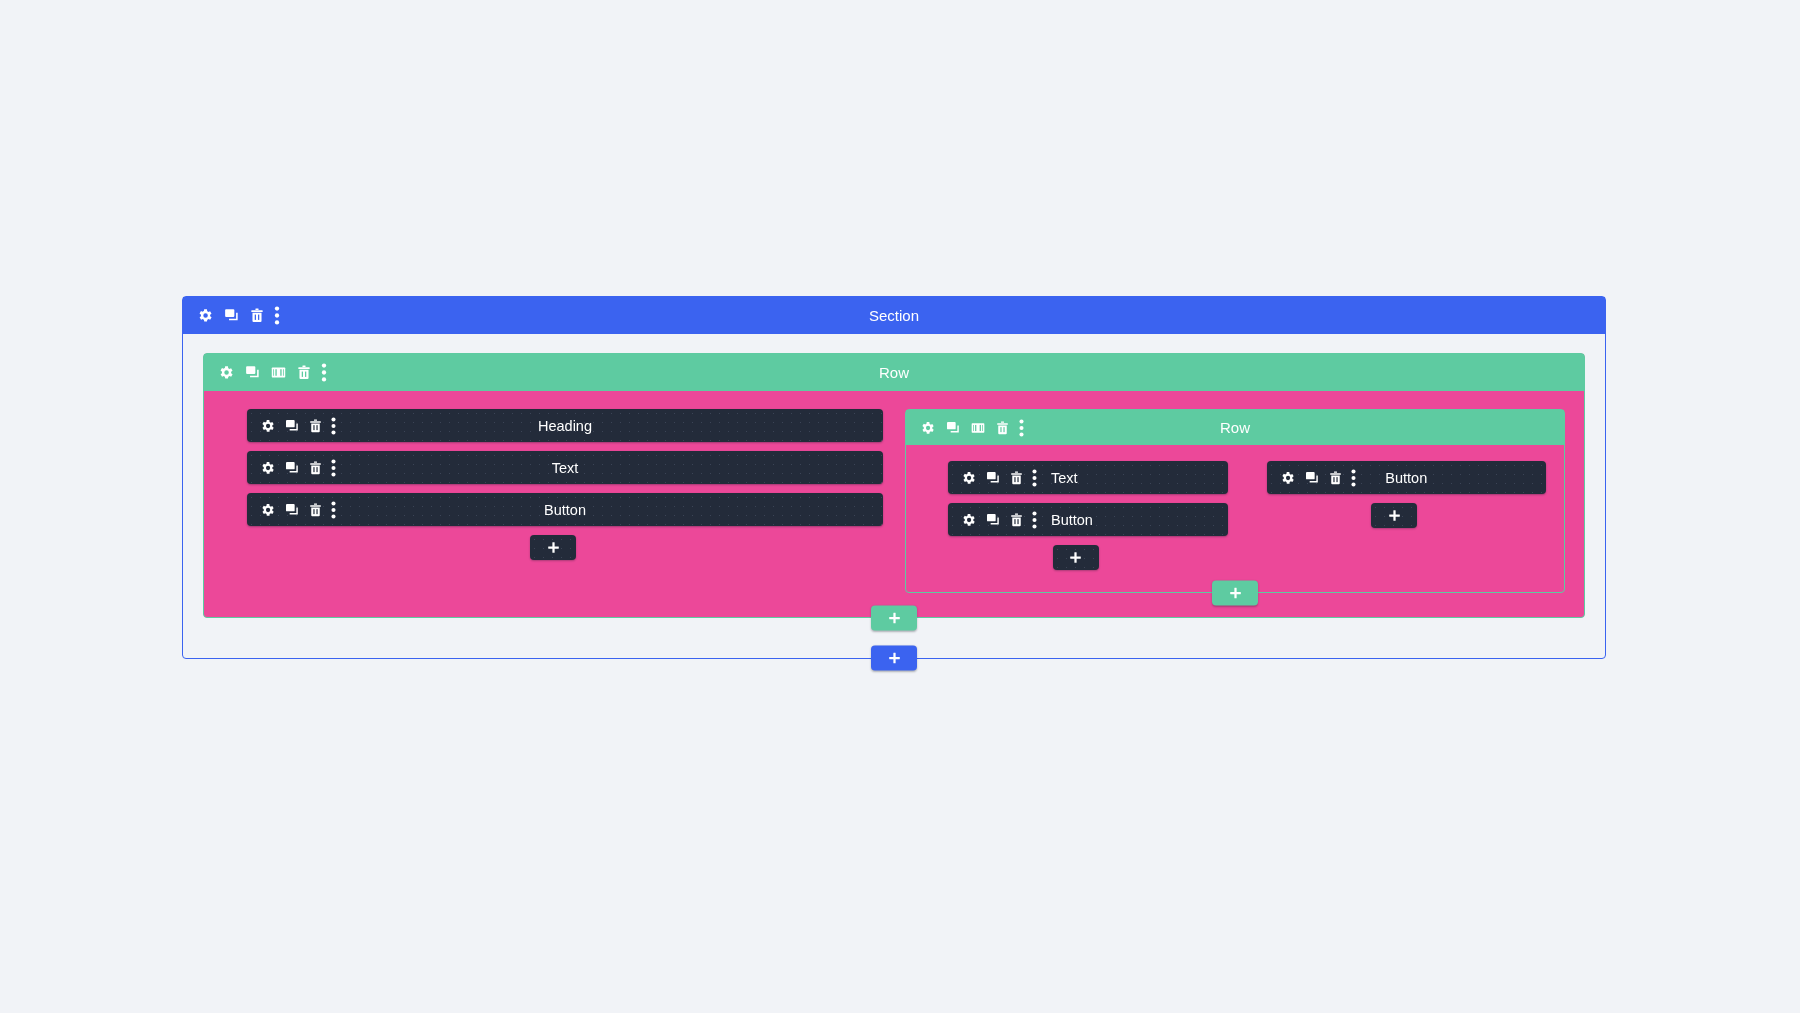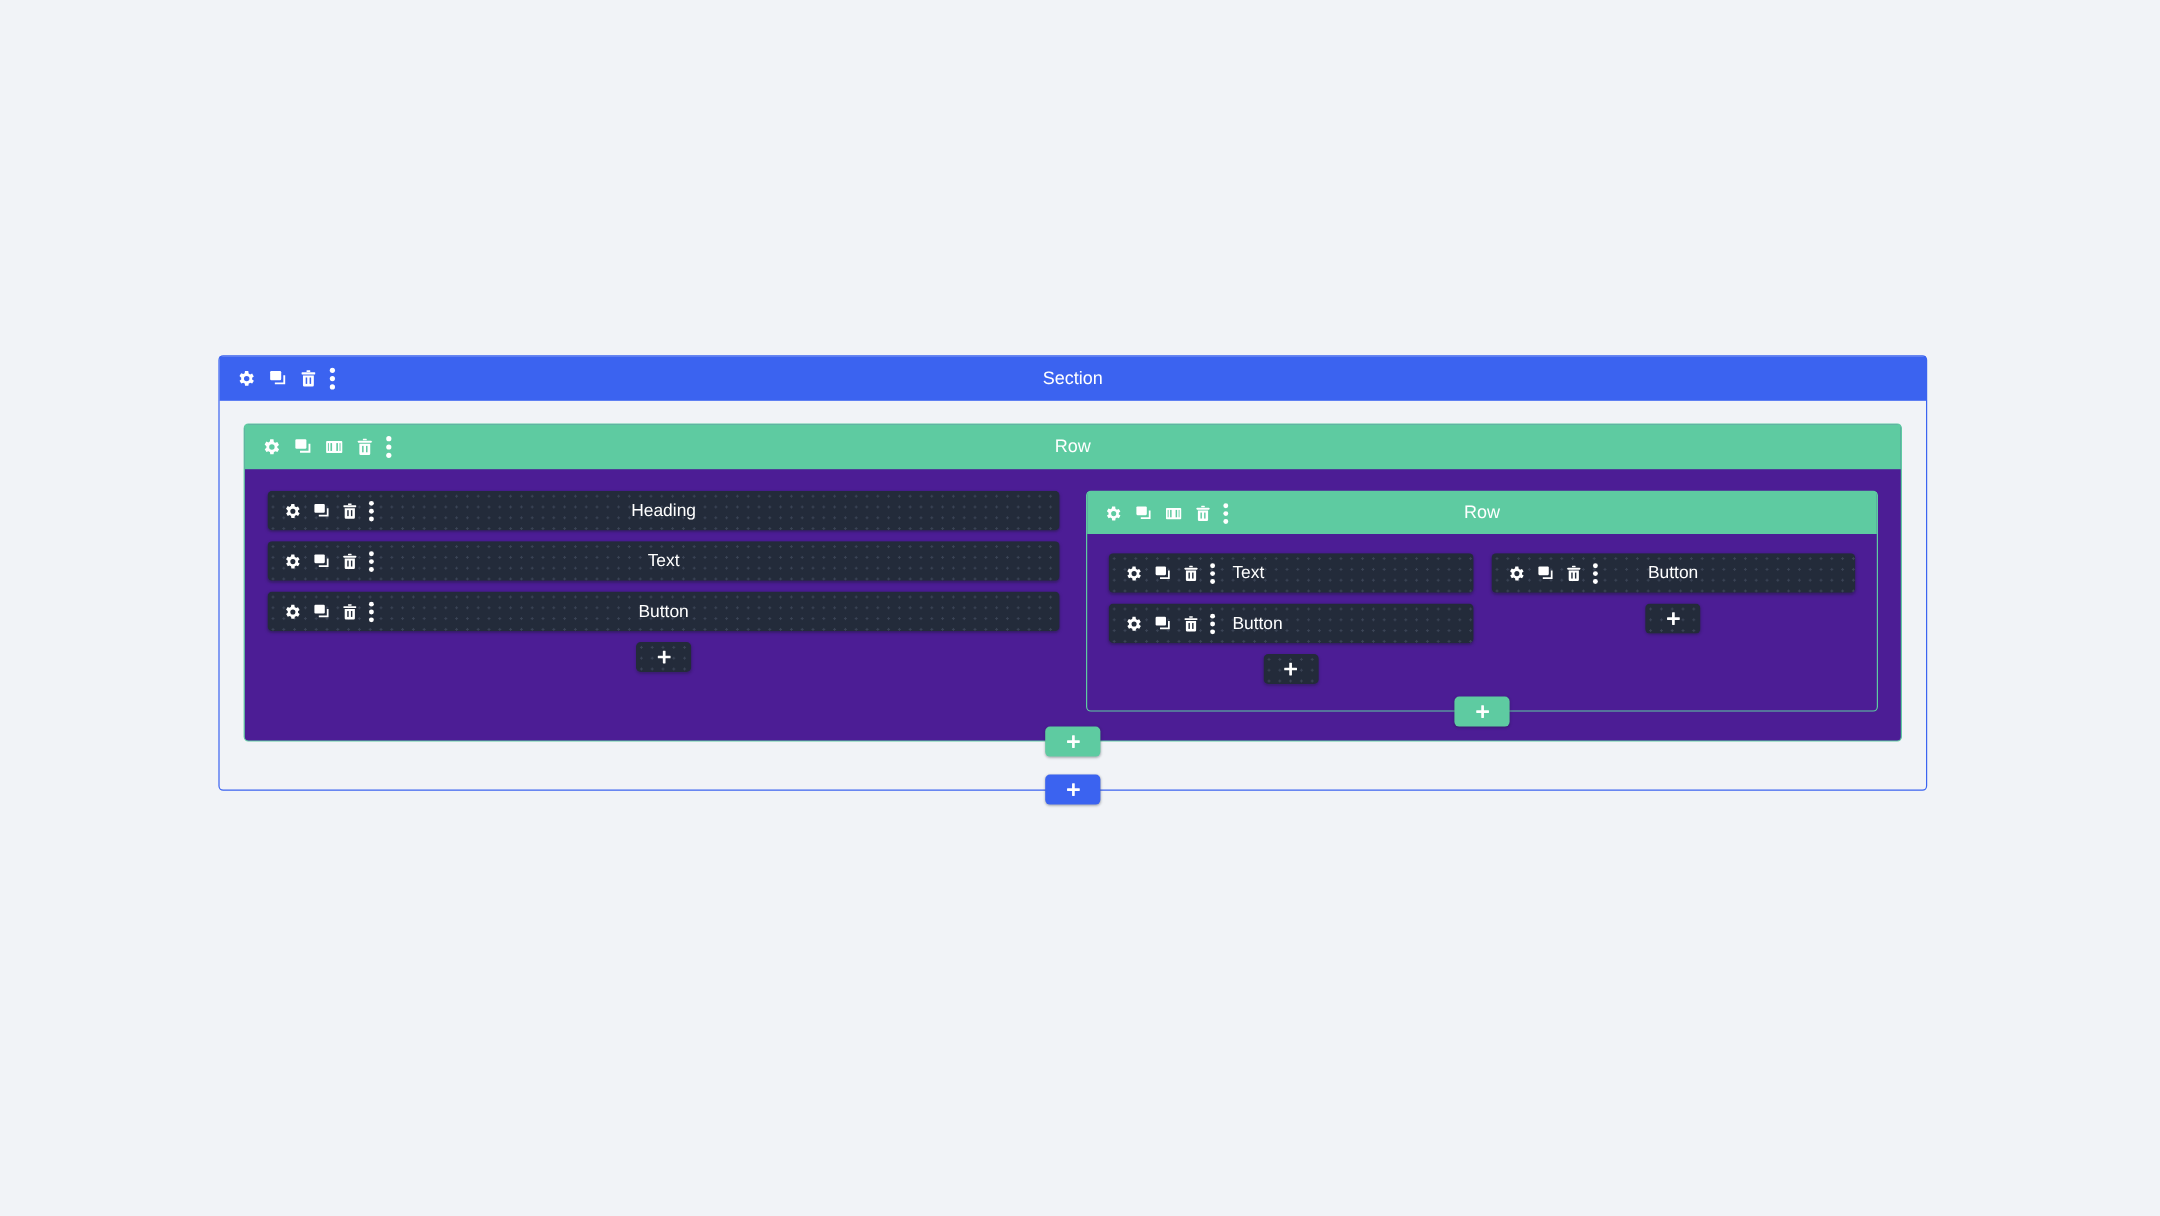--- a/index.html
+++ b/index.html
@@ -63,21 +63,21 @@
   }
   .section-body {
     padding: 19px 20px 40px 20px;
   }
 
   
   .row {
     box-sizing: border-box;
     border: 1px solid #5ecba1;
     border-radius: 4px;
-    background: #4c1d95;
+    background: #ec4899;
   }
   .row-header {
     position: relative;
     height: 37px;
     background: #5ecba1;
     display: flex;
     align-items: center;
     padding: 0 14px;
   }
   .row-body {
@@ -102,20 +102,21 @@
     height: 33px;
     margin-bottom: 9px;
     border-radius: 4px;
     background-color: #232b3a;
     background-image: radial-gradient(#3b4456 0.9px, transparent 1px);
     background-size: 9px 9px;
     display: flex;
     align-items: center;
     padding: 0 13px;
     box-shadow: 0 1px 2px rgba(20,26,38,0.35);
+    margin-left: 24px;
   }
   .module .icons { gap: 8px; }
   .module-label-center {
     position: absolute;
     left: 0; right: 0;
     text-align: center;
     color: #ffffff;
     font-size: 14.5px;
     pointer-events: none;
   }

